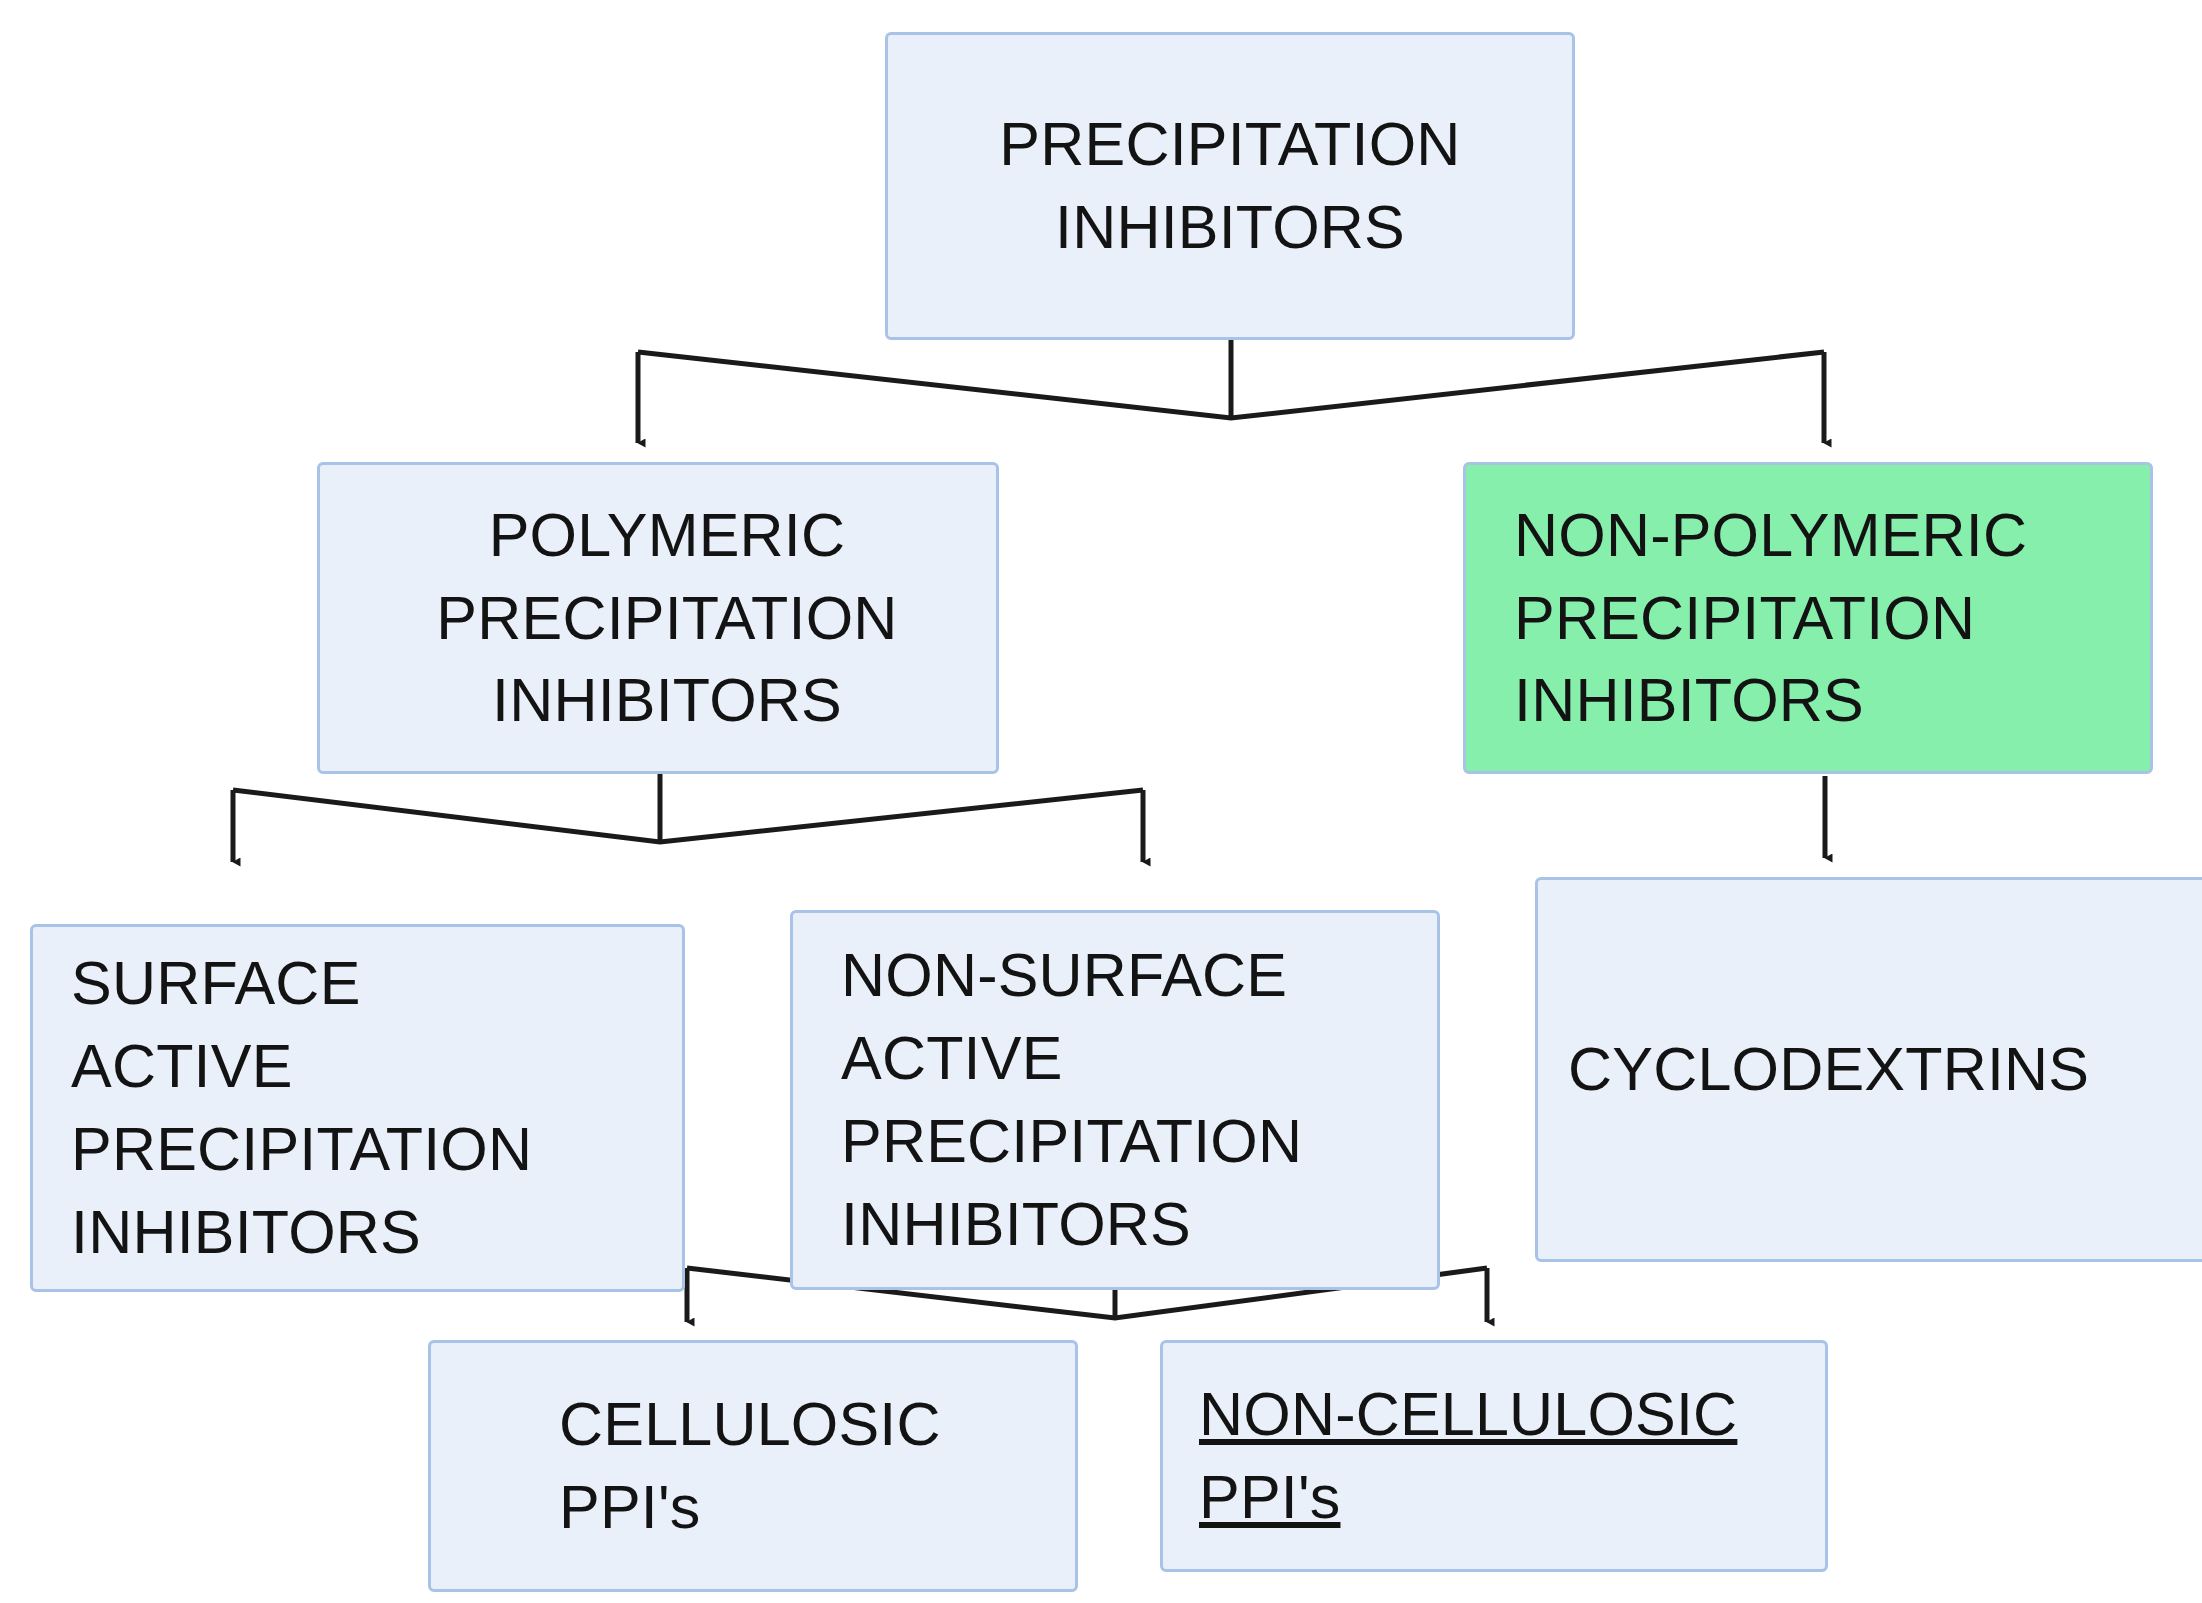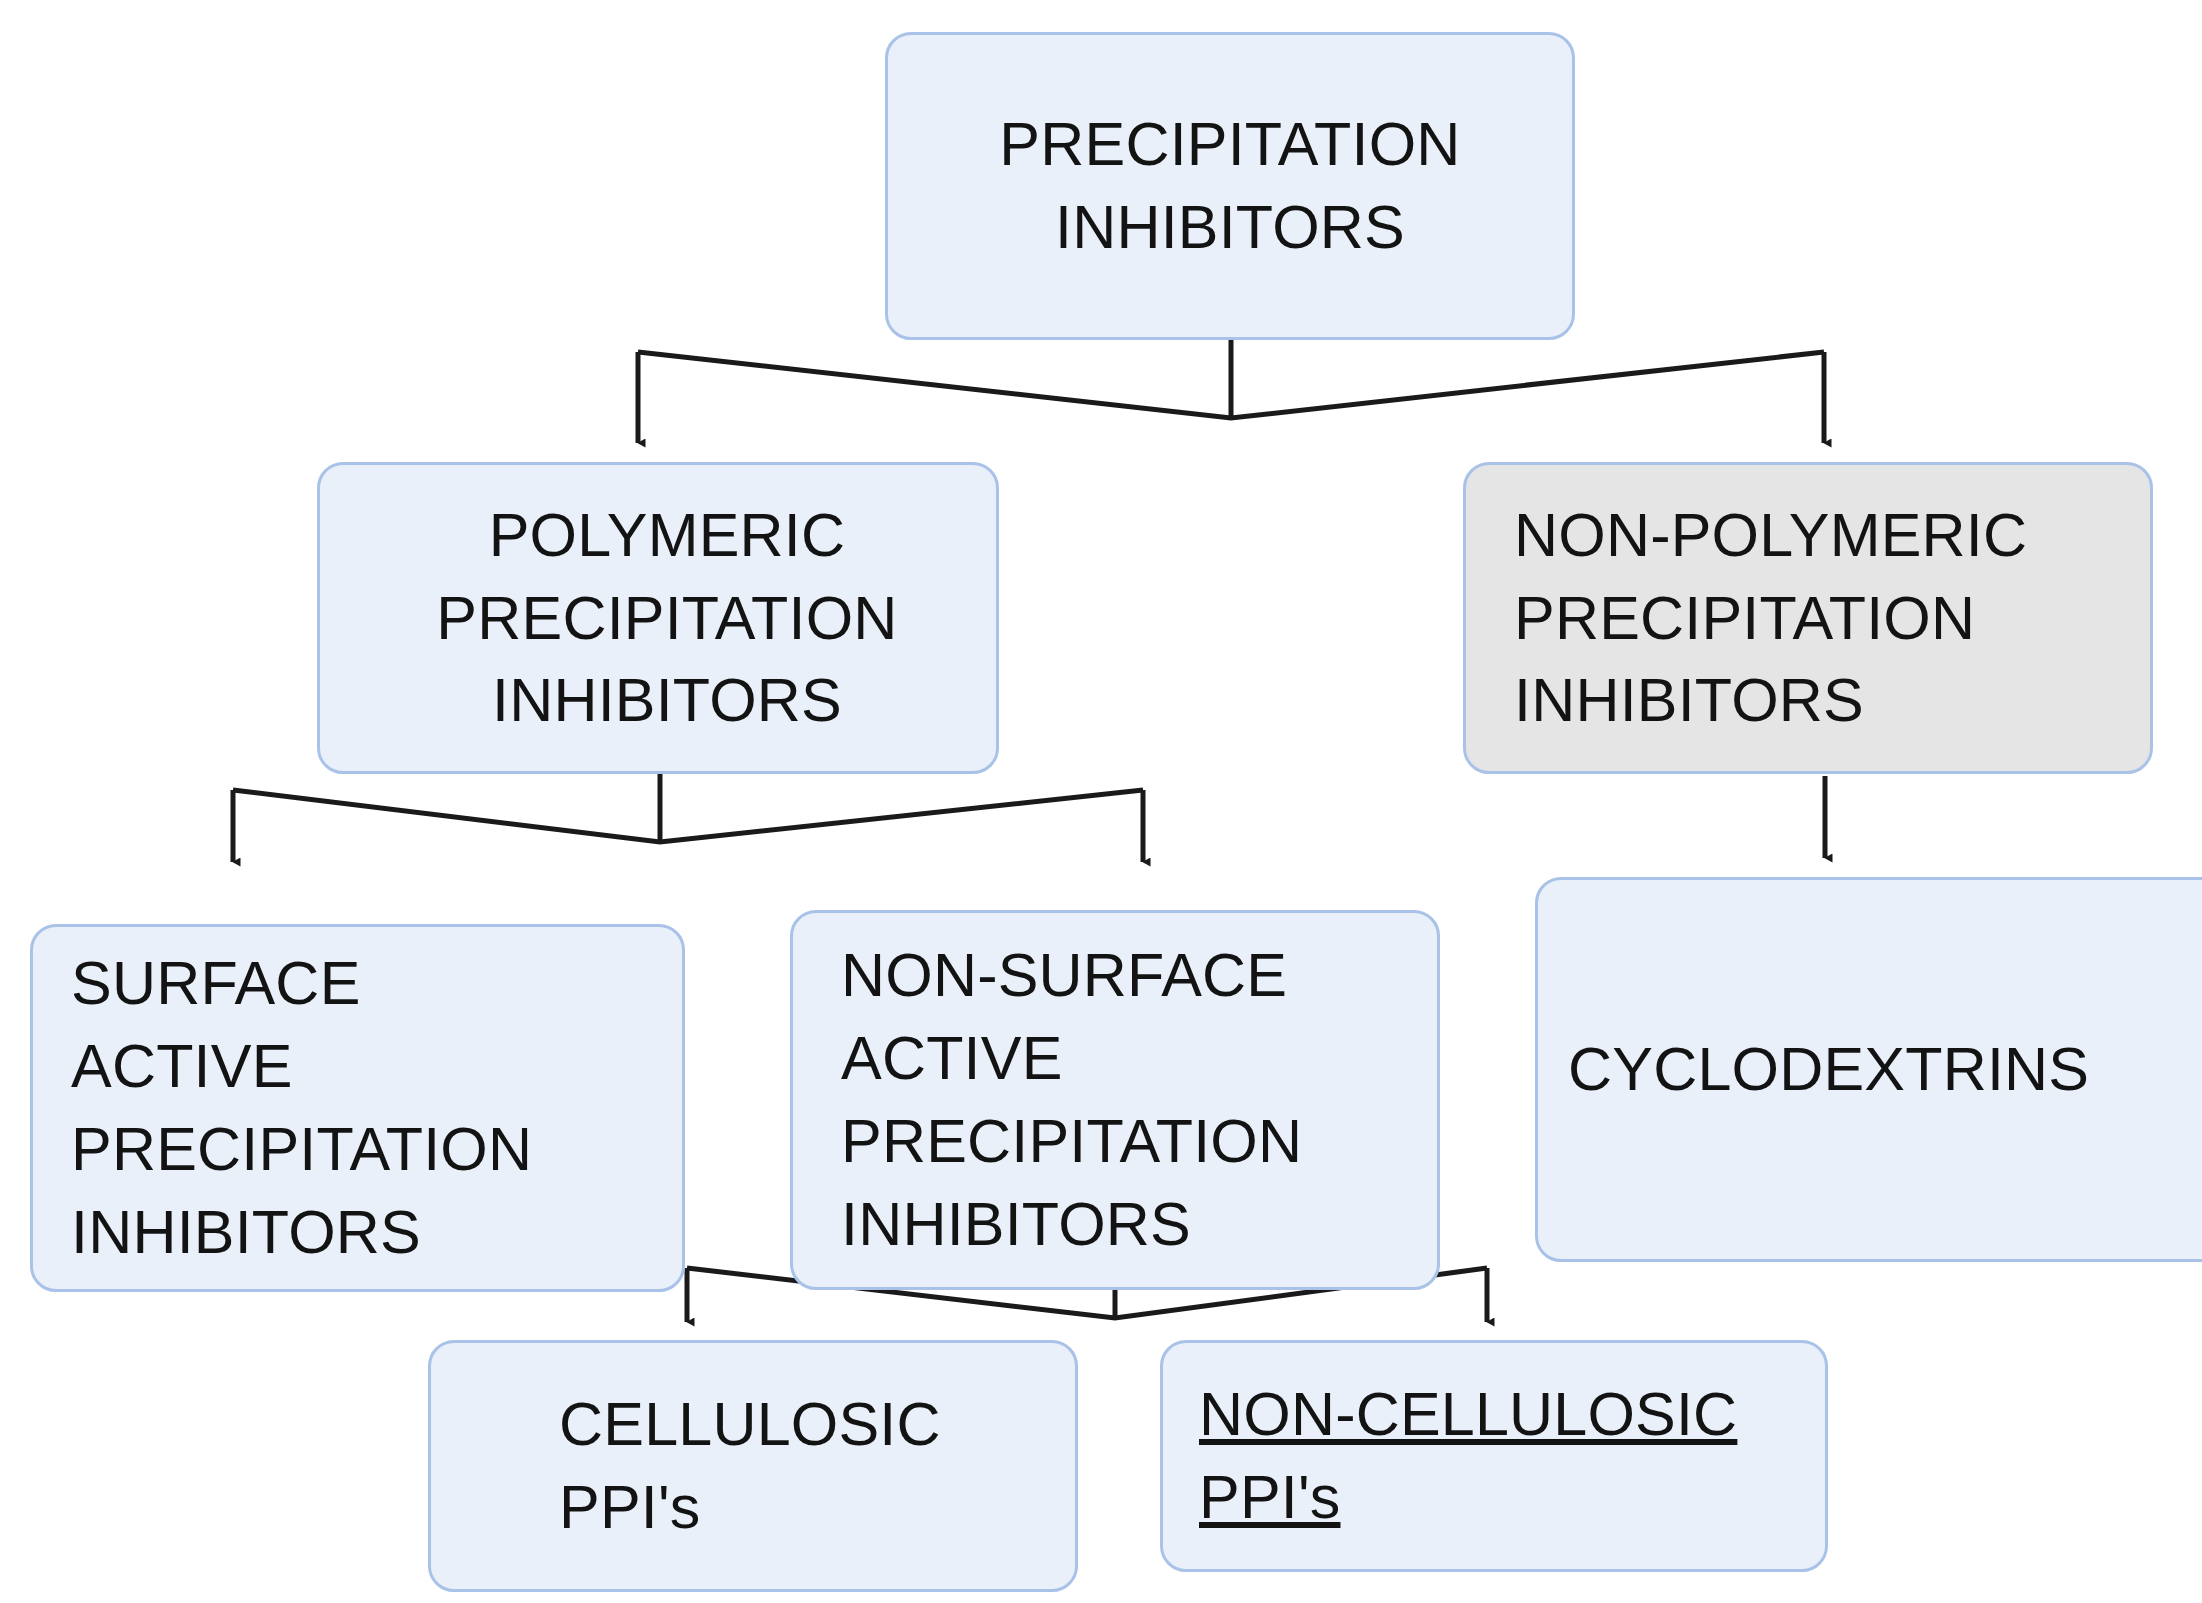--- a/index.html
+++ b/index.html
@@ -13,21 +13,21 @@
     height: 1603px;
     background: #ffffff;
     overflow: hidden;
     font-family: "Liberation Sans", sans-serif;
   }
   .node {
     position: absolute;
     box-sizing: border-box;
     background: #e9f0fa;
     border: 3px solid #a9c2e8;
-    border-radius: 26px;
+    border-radius: 6px;
     display: flex;
     flex-direction: column;
     justify-content: center;
     color: #131313;
     font-size: 61px;
     line-height: 1.36;
     letter-spacing: 0.2px;
     white-space: pre-line;
     overflow: hidden;
   }
@@ -89,21 +89,21 @@
     <span class="txt">PRECIPITATION
 INHIBITORS</span>
   </div>
 
   <div class="node align-center" id="node-polymeric" style="left: 317px; top: 462px; width: 682px; height: 312px; padding-left: 30px; padding-right: 12px; background: rgb(233, 240, 250); border-color: rgb(169, 194, 232); color: rgb(19, 19, 19);">
     <span class="txt">POLYMERIC
 PRECIPITATION
 INHIBITORS</span>
   </div>
 
-  <div class="node align-left" id="node-non-polymeric" style="left: 1463px; top: 462px; width: 690px; height: 312px; padding-left: 48px; padding-right: 24px; background: #e5e5e5; border-color: rgb(169, 194, 232); color: rgb(19, 19, 19);">
+  <div class="node align-left" id="node-non-polymeric" style="left: 1463px; top: 462px; width: 690px; height: 312px; padding-left: 48px; padding-right: 24px; background: #86efac; border-color: rgb(169, 194, 232); color: rgb(19, 19, 19);">
     <span class="txt">NON-POLYMERIC
 PRECIPITATION
 INHIBITORS</span>
   </div>
 
   <div class="node align-left" id="node-surface-active" style="left: 30px; top: 924px; width: 655px; height: 368px; padding-left: 38px; padding-right: 20px; background: rgb(233, 240, 250); border-color: rgb(169, 194, 232); color: rgb(19, 19, 19);">
     <span class="txt">SURFACE
 ACTIVE
 PRECIPITATION
 INHIBITORS</span>

